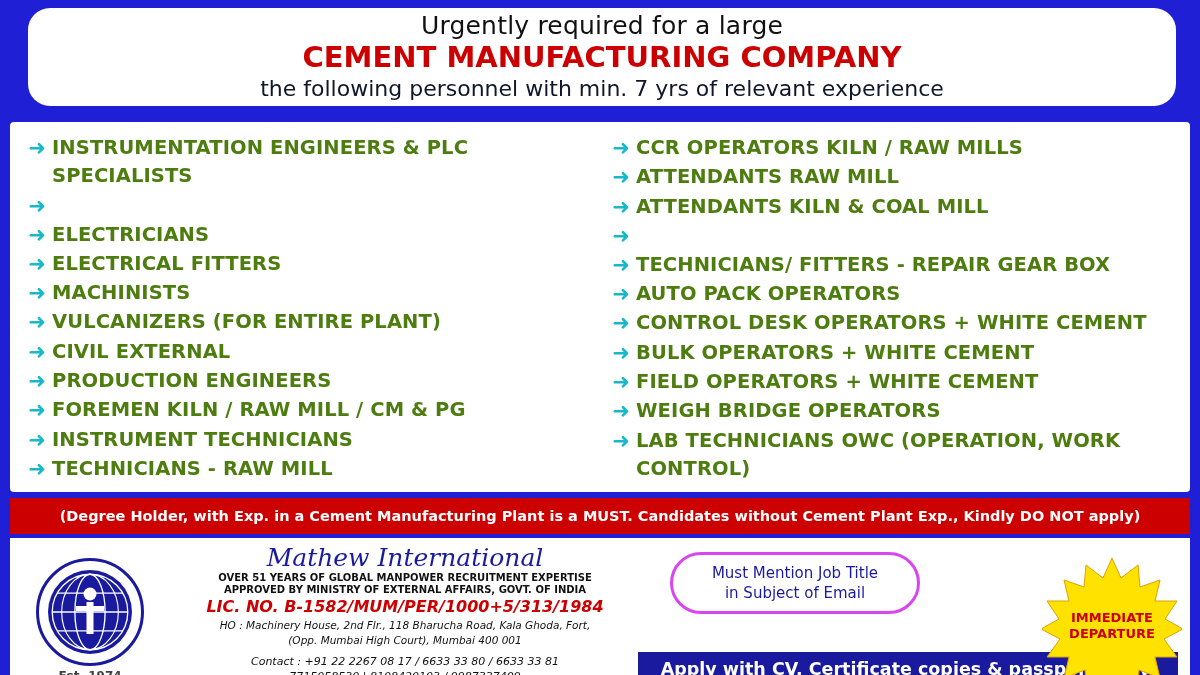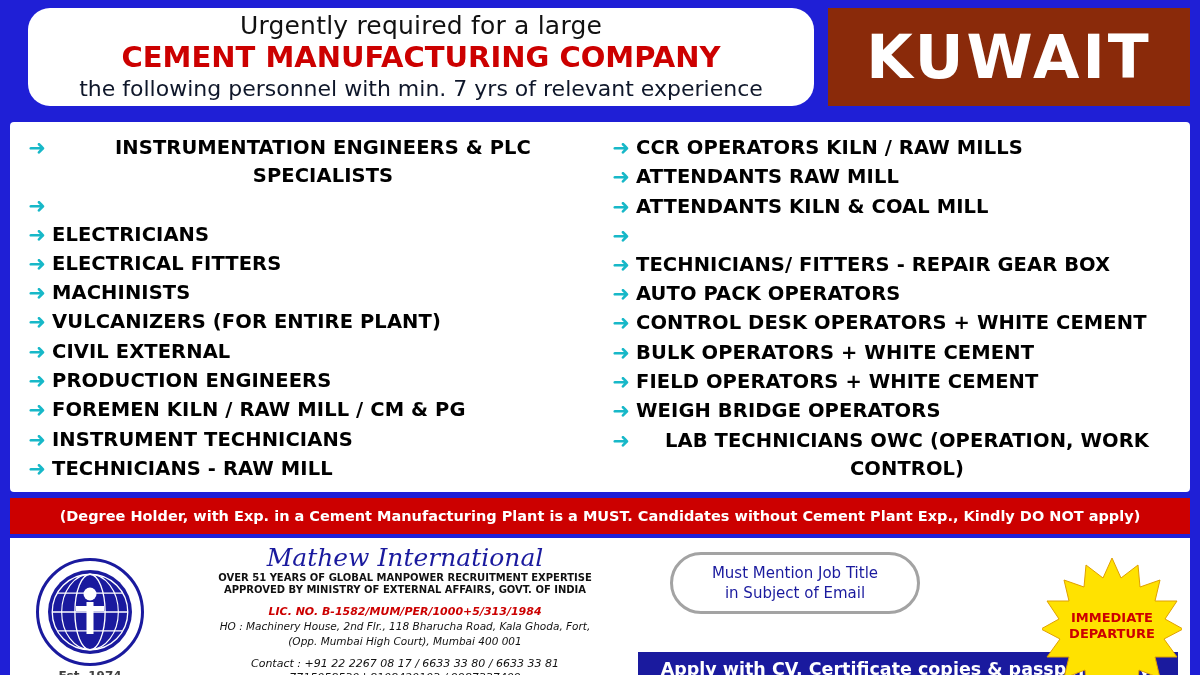--- a/index.html
+++ b/index.html
@@ -104,27 +104,26 @@
   .arrow {
     color: #17b8c8;
     font-size: 21px;
     line-height: 28px;
     width: 30px;
     flex: 0 0 30px;
     text-align: center;
     font-family: "DejaVu Sans", sans-serif;
   }
   .job-text {
-    color: #000000;
+    color: #4d7c0f;
     font-size: 19.5px;
     font-weight: bold;
     line-height: 28.3px;
     letter-spacing: 0.1px;
     font-family: "DejaVu Sans", sans-serif;
-    text-align: center;
   }
 
   
   .notice {
     margin: 6px 10px 0 10px;
     background: #cc0000;
     color: #ffffff;
     font-size: 14.5px;
     font-weight: bold;
     text-align: center;
@@ -206,23 +205,23 @@
   }
   .c-line {
     font-size: 10px;
     color: #111111;
     font-weight: bold;
     line-height: 1.25;
     font-family: "DejaVu Sans", sans-serif;
   }
   .c-line.lic {
     color: #cc0000;
-    font-size: 11px;
+    font-size: 16px;
     font-style: italic;
-    margin-top: 8px;
+    margin-top: 0;
   }
   .c-line.addr {
     font-size: 10.5px;
     font-style: italic;
     font-weight: normal;
     margin-top: 2px;
   }
   .c-line.contact {
     font-size: 11px;
     font-style: italic;
@@ -233,21 +232,21 @@
     flex: 1 1 auto;
     position: relative;
   }
   .subject-pill {
     position: absolute;
     left: 30px;
     top: 14px;
     width: 250px;
     height: 62px;
     background: #ffffff;
-    border: 3px solid #a3a3a3;
+    border: 3px solid #d946ef;
     border-radius: 31px;
     display: flex;
     flex-direction: column;
     align-items: center;
     justify-content: center;
     box-sizing: border-box;
   }
   .subject-pill span {
     color: #1a1a9e;
     font-size: 15px;
@@ -293,23 +292,20 @@
 </head>
 <body>
 
 <div class="page">
 
   <div class="header">
     <div class="header-left">
       <div class="hdr-line1">Urgently required for a large</div>
       <div class="hdr-line2">CEMENT MANUFACTURING COMPANY</div>
       <div class="hdr-line3">the following personnel with min. 7 yrs of relevant experience</div>
-    </div>
-    <div class="header-right">
-      <div class="kuwait">KUWAIT</div>
     </div>
   </div>
 
   <div class="jobs">
     <div class="col">
       <div class="job">
           <span class="arrow">➜</span>
           <span class="job-text">INSTRUMENTATION ENGINEERS &amp; PLC SPECIALISTS</span>
         </div>
       <div class="job">

